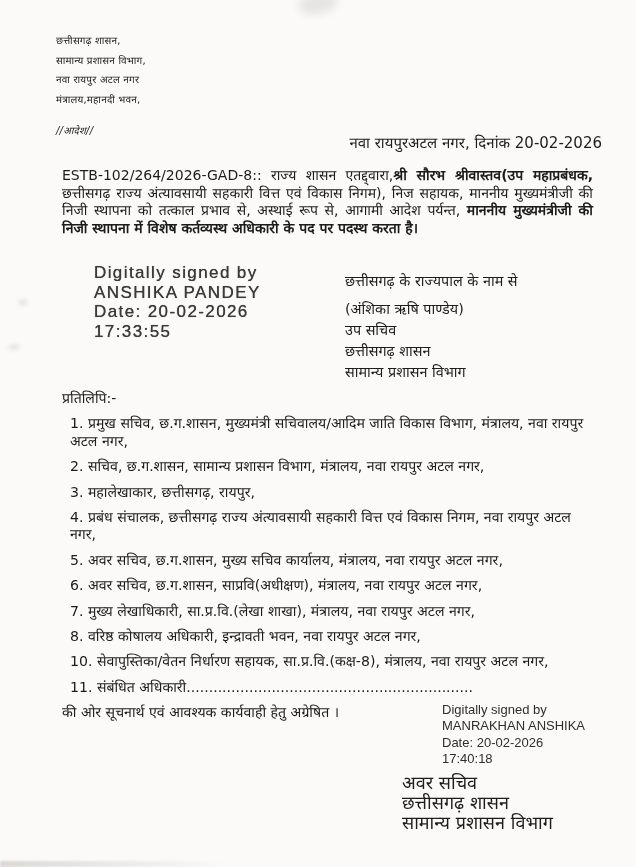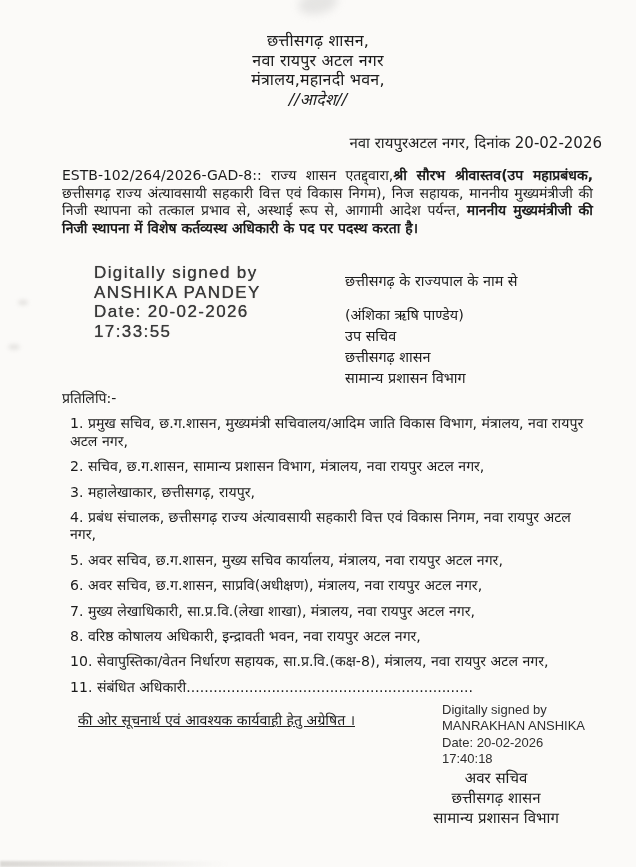--- a/index.html
+++ b/index.html
@@ -25,26 +25,27 @@
   .speck-b { position:absolute; top:344px; left:8px; width:12px; height:6px;
     background:#b5b2ae; opacity:.3; filter:blur(2px); border-radius:50%; }
   .streak-bottom {
     position:absolute; bottom:0; left:0; width:230px; height:6px;
     background:linear-gradient(to right,#b3afaa,rgba(179,175,170,0));
     opacity:.45; filter:blur(1px);
   }
 
   .letterhead {
     position:absolute; top:31px; left:0; width:100%;
-    text-align:center;
-    font-size:16px; line-height:19.6px;
+    padding-left:56px;
+    text-align:left;
+    font-size:10px; line-height:19.6px;
     letter-spacing:.2px;
   }
   .letterhead .lh-line { white-space:nowrap; }
-  .letterhead .italic { font-style:italic; }
+  .letterhead .italic { font-style:italic;margin-top:12px; }
 
   .date-line {
     position:absolute; top:132px; right:34px;
     font-size:15px; white-space:nowrap;
   }
 
   .order-para {
     position:absolute; top:167px; left:62px; width:531px;
     font-size:14px; line-height:17.6px;
     text-align:justify;
@@ -58,59 +59,61 @@
     letter-spacing:1.4px;
     color:#3a3a3a;
     text-shadow:0 0 .7px #3a3a3a;
     white-space:nowrap;
   }
 
   .authority {
     position:absolute; top:271px; left:345px; width:250px;
     font-size:14.4px; line-height:21px;
   }
-  .authority .officer { margin-top:13px; }
+  .authority .officer { margin-top:7px; }
 
   .ref-line {
     position:absolute; top:396px; left:74px;
     font-size:14.6px; white-space:nowrap;
   }
   .ref-line .place-date { margin-left:22px; }
 
   .copies {
     position:absolute; top:390px; left:62px; width:533px;
     font-size:14.1px; line-height:17.4px;
   }
   .copies .copy-item { margin:8px; }
-  .copies .closing { margin:16px;text-decoration:underline; }
+  .copies .closing { margin:0; }
 
   .sig2 { position:absolute; top:702px; left:402px; width:188px; }
   .sig2 .digital {
     font-family:"Liberation Sans", sans-serif;
     font-size:13px; line-height:16.4px;
     color:#2e2e2e;
     padding-left:40px;
     white-space:nowrap;
   }
   .sig2 .officer {
-    text-align:center;
-    font-size:15px; line-height:20px;
+    margin-top:5px;
+    text-align:left;
+    font-size:18px; line-height:20px;
   }
 </style>
 </head>
 <body>
 
 <div class="page">
 
   <div class="smudge-top"></div>
   <div class="speck-a"></div>
   <div class="speck-b"></div>
 
   <div class="letterhead">
     <div class="lh-line">छत्तीसगढ़ शासन,</div>
+    <div class="lh-line">सामान्य प्रशासन विभाग,</div>
     <div class="lh-line">नवा रायपुर अटल नगर</div>
     <div class="lh-line">मंत्रालय,महानदी भवन,</div>
     <div class="lh-line italic">//आदेश//</div>
   </div>
 
   <div class="date-line">नवा रायपुरअटल नगर, दिनांक 20-02-2026</div>
 
   <p class="order-para"><span>ESTB-102/264/2026-GAD-8:: राज्य शासन एतद्द्वारा,</span><b>श्री सौरभ श्रीवास्तव(उप महाप्रबंधक,</b><span> छत्तीसगढ़ राज्य अंत्यावसायी सहकारी वित्त एवं विकास निगम), निज सहायक, माननीय मुख्यमंत्रीजी की निजी स्थापना को तत्काल प्रभाव से, अस्थाई रूप से, आगामी आदेश पर्यन्त, </span><b>माननीय मुख्यमंत्रीजी की निजी स्थापना में विशेष कर्तव्यस्थ अधिकारी के पद पर पदस्थ करता है।</b></p>
 
   <div class="sig1">

